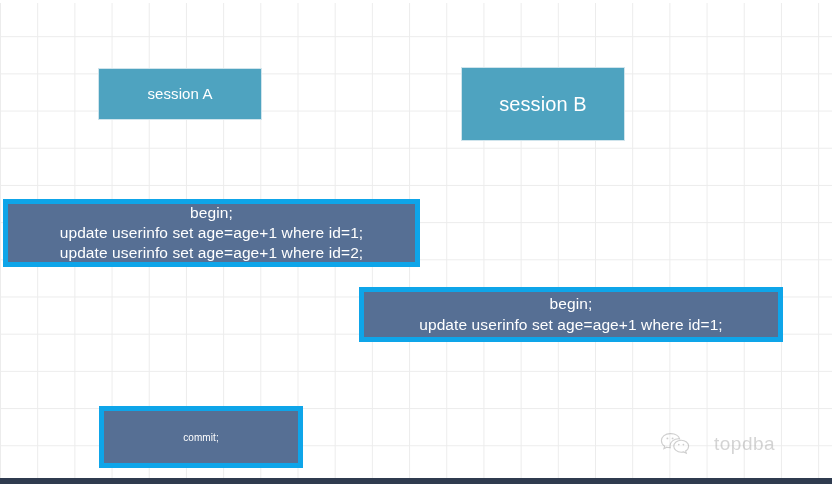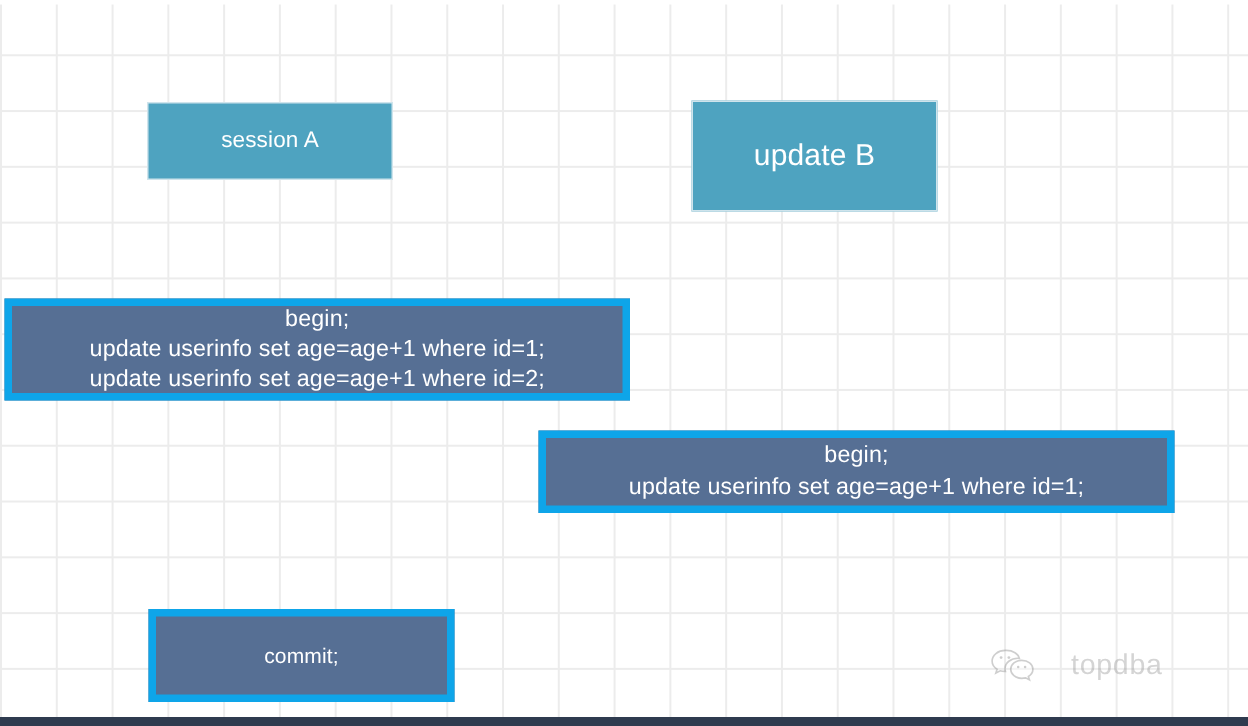--- a/index.html
+++ b/index.html
@@ -69,21 +69,21 @@
   #stmt-a {
     left: 3px; top: 199px; width: 417px; height: 68px;
     font-size: 15.5px;
   }
   #stmt-b {
     left: 359px; top: 287px; width: 424px; height: 55px;
     font-size: 15.5px;
   }
   #commit-a {
     left: 99px; top: 406px; width: 204px; height: 62px;
-    font-size: 14px;
+    font-size: 10px;
   }
   
   #watermark {
     position: absolute;
     left: 660px; top: 432px;
     display: flex;
     align-items: center;
     gap: 24px;
     opacity: 0.42;
   }
@@ -97,21 +97,21 @@
 </head>
 <body>
 
 <div id="canvas">
 
   <div id="grid"></div>
   <div id="top-margin"></div>
 
   <div class="box teal" id="session-a">session A</div>
 
-  <div class="box teal" id="session-b">update B</div>
+  <div class="box teal" id="session-b">session B</div>
 
   <div class="box slate" id="stmt-a">begin;
 update userinfo set age=age+1 where id=1;
 update userinfo set age=age+1 where id=2;</div>
 
   <div class="box slate" id="stmt-b">begin;
 update userinfo set age=age+1 where id=1;</div>
 
   <div class="box slate" id="commit-a">commit;</div>
 

